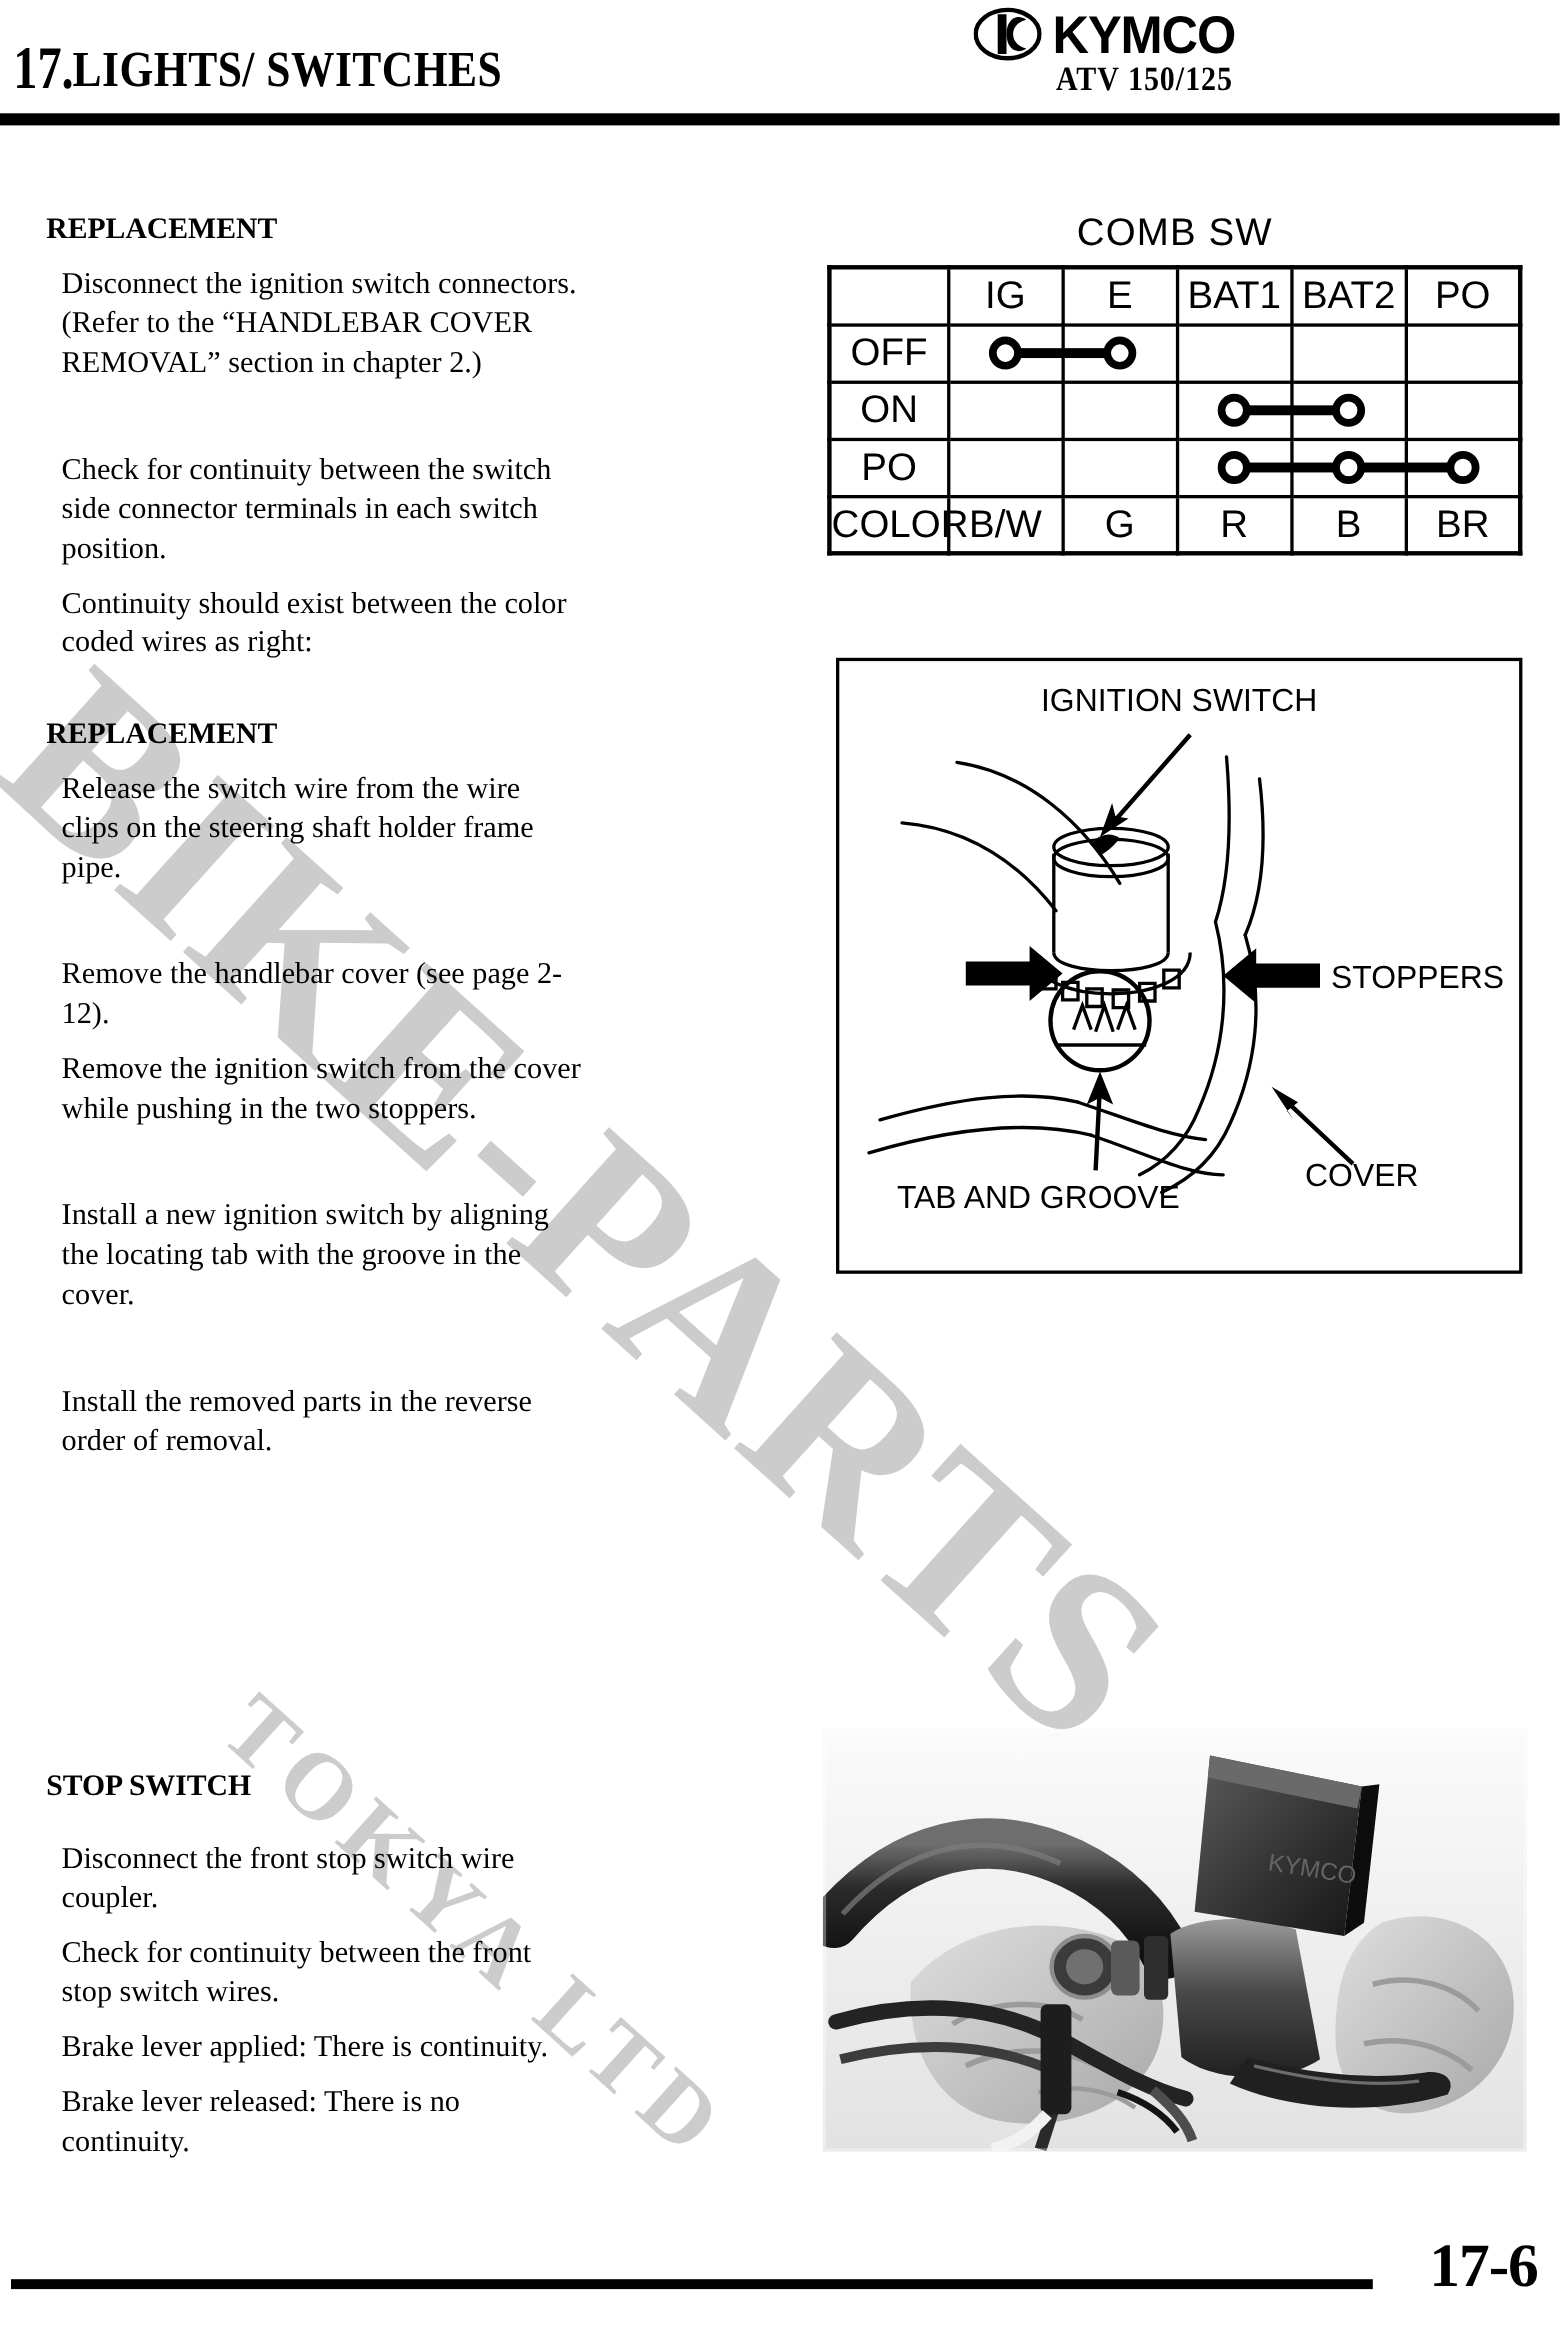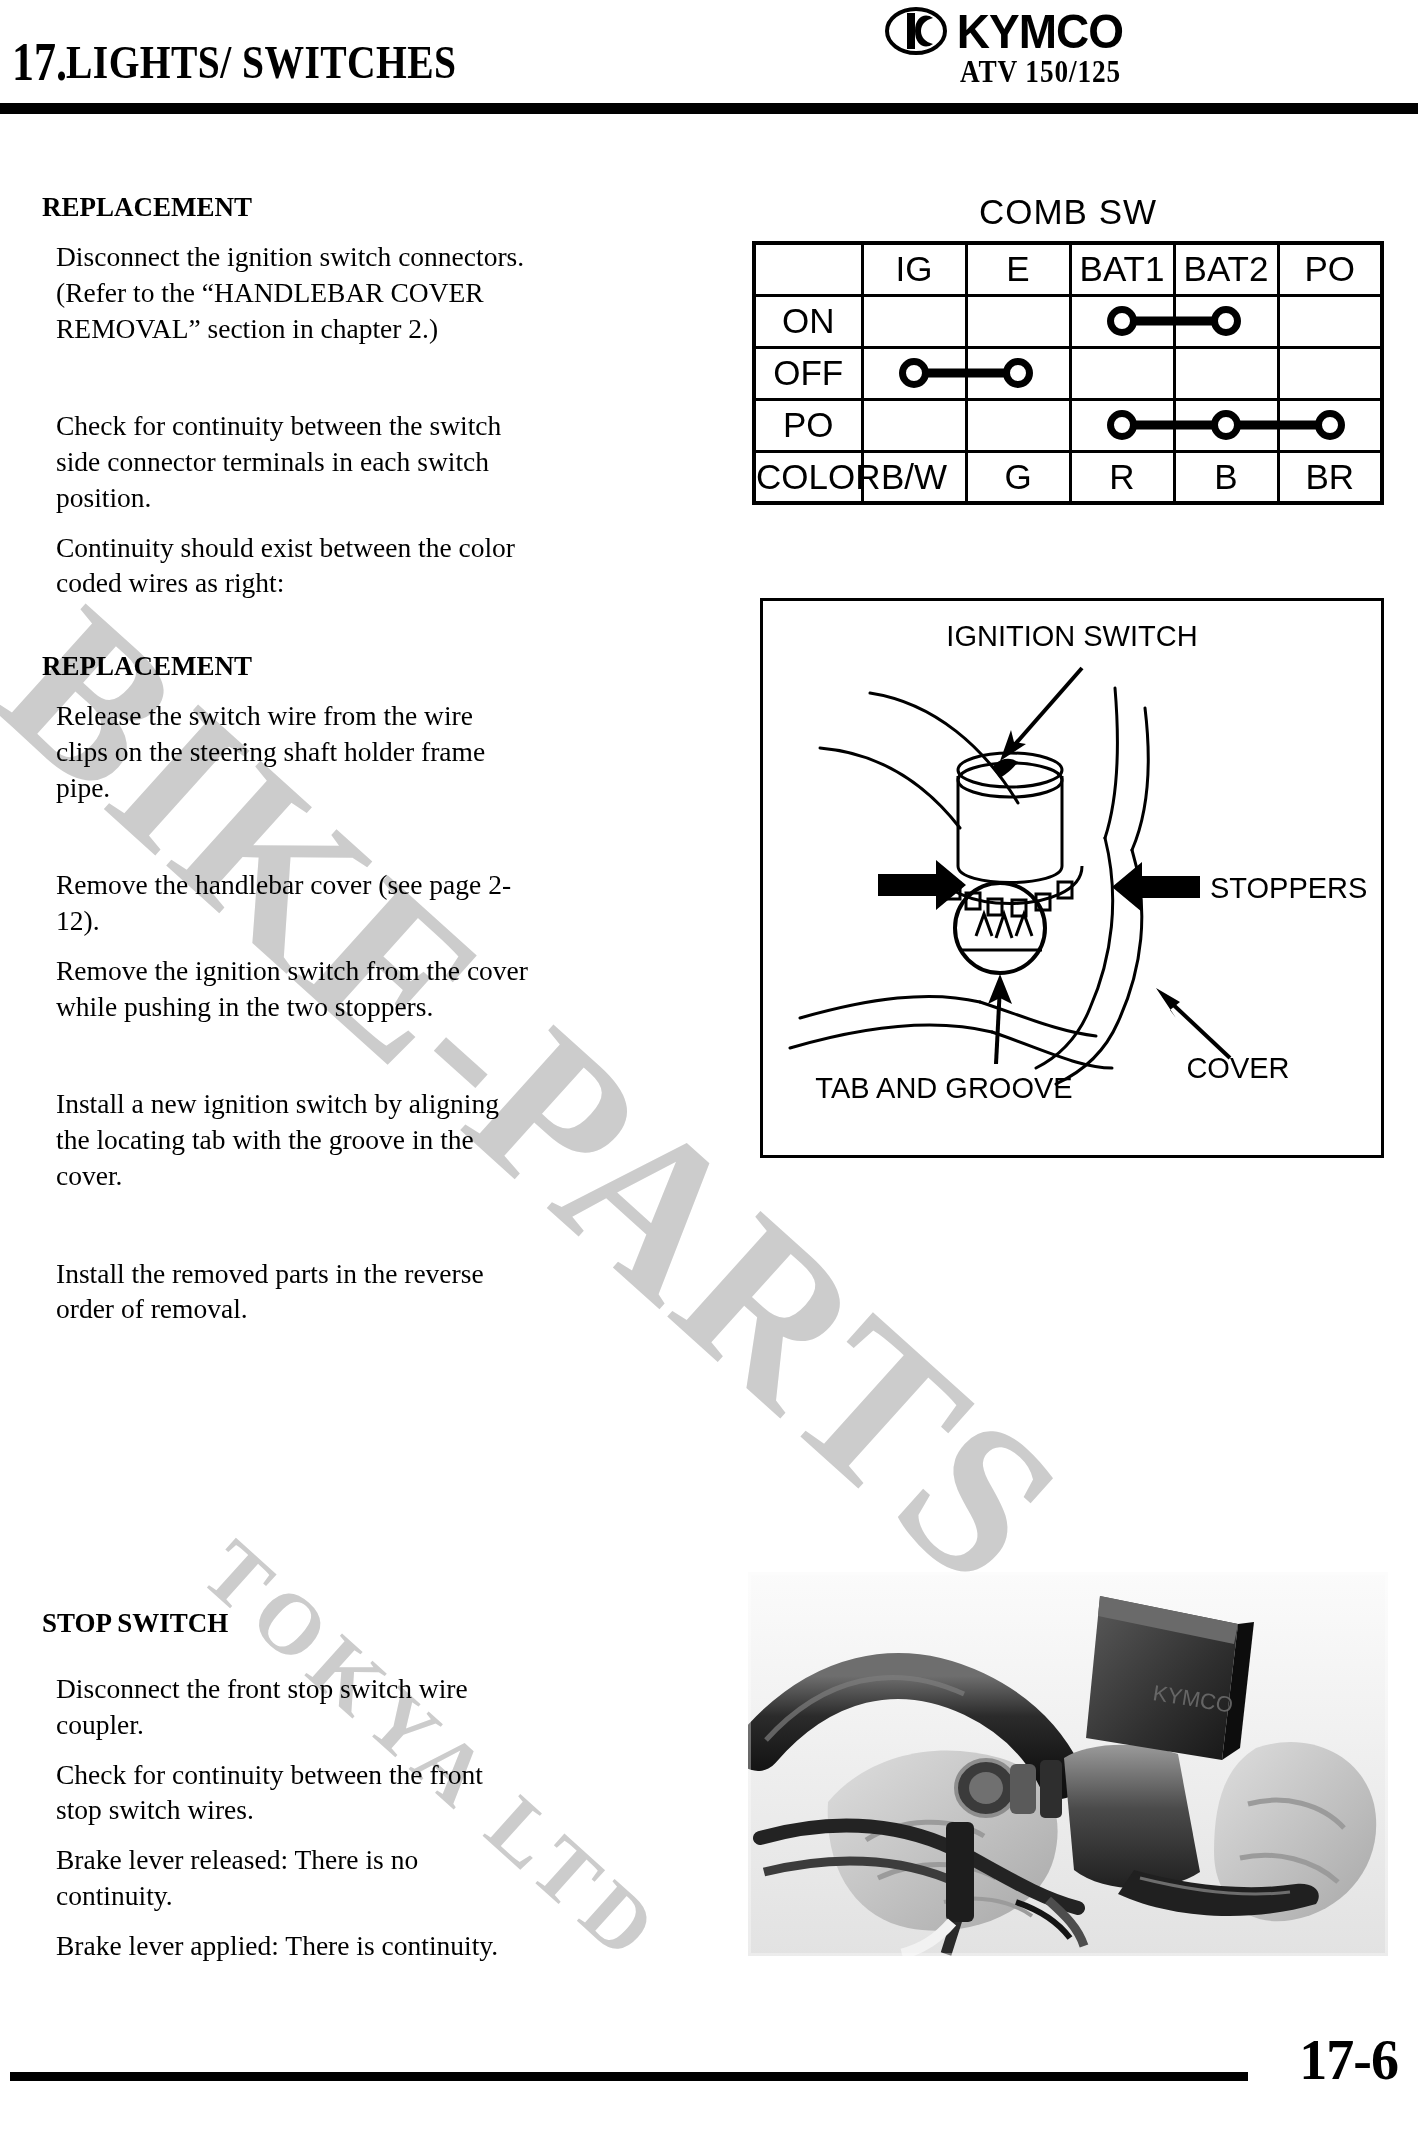--- a/index.html
+++ b/index.html
@@ -288,43 +288,43 @@
     <tbody id="comb-sw-body">
         <tr>
           <th class="col-label"></th>
           <th>IG</th>
           <th>E</th>
           <th>BAT1</th>
           <th>BAT2</th>
           <th>PO</th>
         </tr>
         <tr>
-          <td class="col-label">ON</td>
-          <td></td>
-          <td></td>
+          <td class="col-label">OFF</td>
           <td>
             <div class="bar-right"></div>
             <div class="node"></div>
           </td>
           <td>
             <div class="node"></div>
           </td>
+          <td></td>
+          <td></td>
           <td></td>
         </tr>
         <tr>
-          <td class="col-label">OFF</td>
+          <td class="col-label">ON</td>
+          <td></td>
+          <td></td>
           <td>
             <div class="bar-right"></div>
             <div class="node"></div>
           </td>
           <td>
             <div class="node"></div>
           </td>
-          <td></td>
-          <td></td>
           <td></td>
         </tr>
         <tr>
           <td class="col-label">PO</td>
           <td></td>
           <td></td>
           <td>
             <div class="bar-right"></div>
             <div class="node"></div>
           </td>
@@ -408,22 +408,22 @@
   <text class="illus-label" x="450" y="300" text-anchor="start">STOPPERS</text>
   <text class="illus-label" x="478" y="480" text-anchor="middle">COVER</text>
   <text class="illus-label" x="184" y="500" text-anchor="middle">TAB AND GROOVE</text>
 </svg>
 
 <div id="stop-switch-text">
   <p class="h-bold">STOP SWITCH</p>
   <div class="gap-sm"></div>
   <p class="para">Disconnect the front stop switch wire coupler.</p>
   <p class="para">Check for continuity between the front stop switch wires.</p>
+  <p class="para">Brake lever applied: There is continuity.</p>
   <p class="para">Brake lever released: There is no continuity.</p>
-  <p class="para">Brake lever applied: There is continuity.</p>
 </div>
 
 <div id="photo">
   <svg width="640" height="384" viewBox="0 0 640 384">
     <defs>
       <linearGradient id="bgGrad" x1="0" y1="0" x2="0" y2="1">
         <stop offset="0%" stop-color="#fbfbfb"></stop>
         <stop offset="100%" stop-color="#e2e2e2"></stop>
       </linearGradient>
       <linearGradient id="skinGrad" x1="0" y1="0" x2="1" y2="1">

